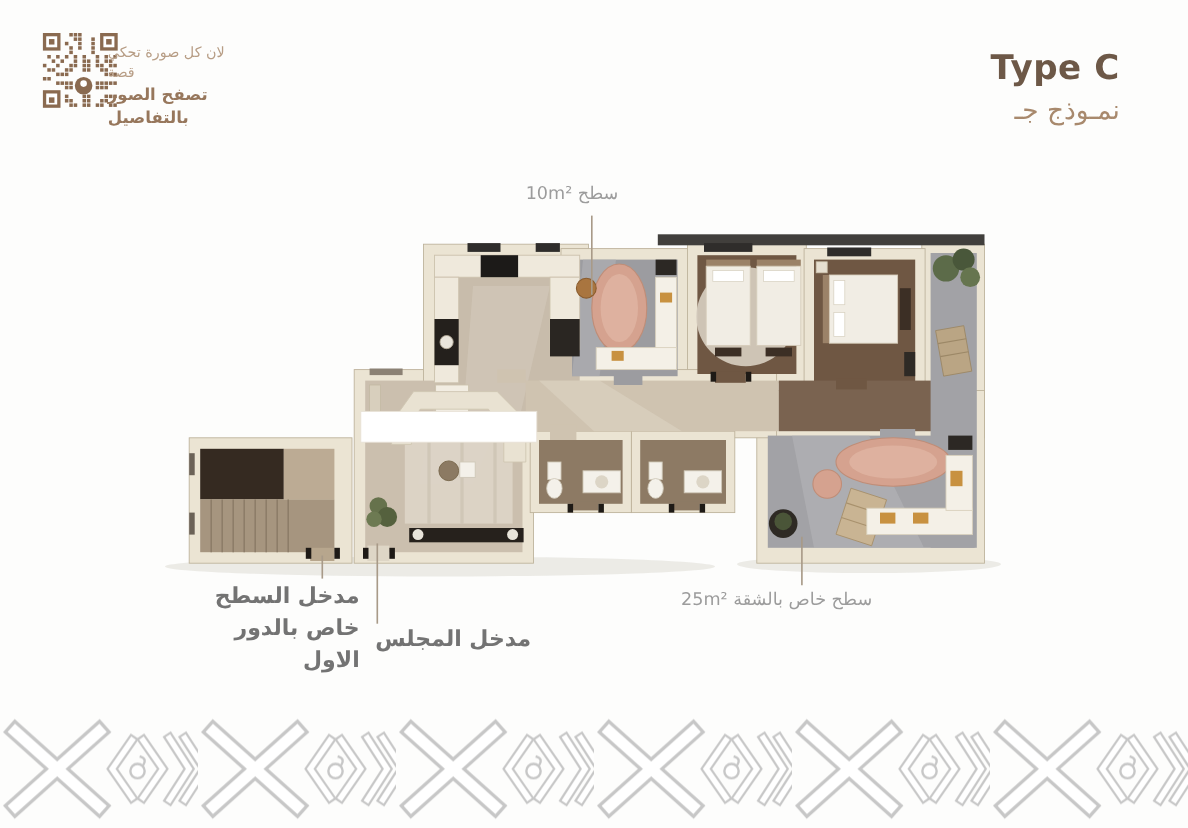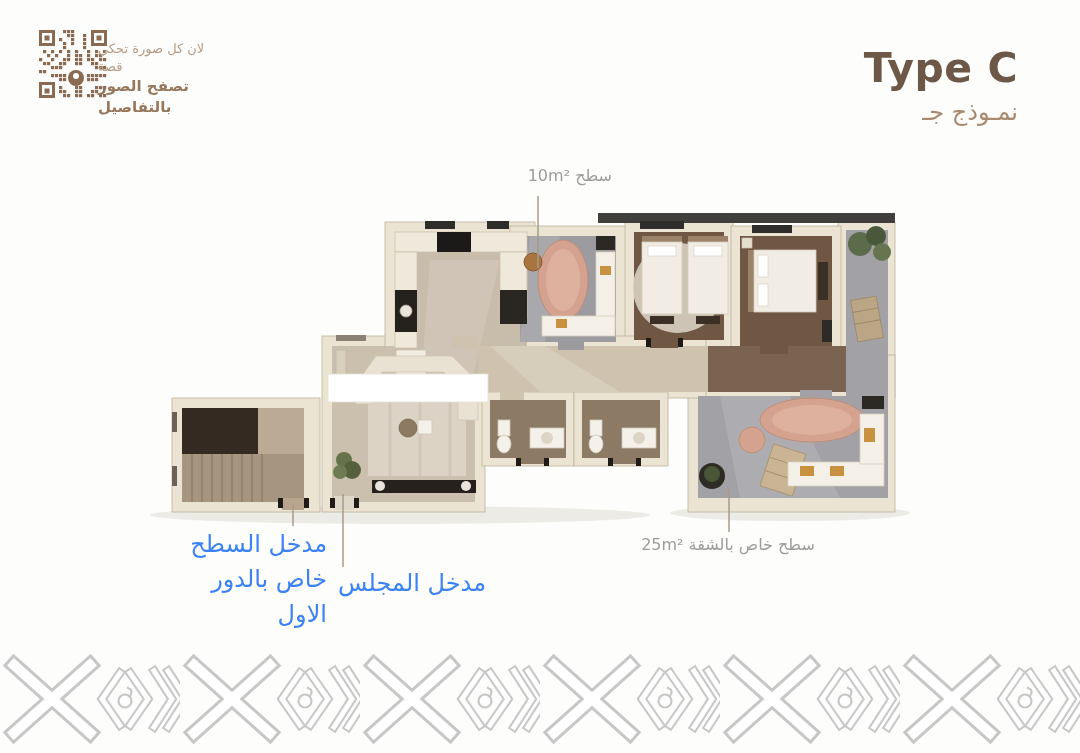--- a/index.html
+++ b/index.html
@@ -8,28 +8,28 @@
     background:#fdfdfc;font-family:"DejaVu Sans",sans-serif;
   }
   .plan-svg{position:absolute;left:0;top:0;width:1080px;height:753px;}
   
   .qr-wrap{position:absolute;left:38px;top:28px;width:70px;height:72px;}
   .qr-text{position:absolute;left:98px;top:40px;width:116px;text-align:left;direction:rtl;}
   .qr-line1{font-size:13px;color:#b79d85;line-height:1.4;}
   .qr-line2{font-size:15px;font-weight:bold;color:#97775c;line-height:1.4;}
   
   .title-block{position:absolute;right:62px;top:44px;text-align:right;}
-  .title{font-size:41px;font-weight:bold;color:#6d5847;letter-spacing:.5px;}
+  .title{font-size:31px;font-weight:bold;color:#6d5847;letter-spacing:.5px;}
   .subtitle{font-size:24px;color:#a8896d;margin-top:6px;direction:rtl;}
   
   .lbl{position:absolute;direction:rtl;}
   .lbl-gray{font-size:16px;color:#9c9c9c;}
-  .lbl-brown{font-size:24px;font-weight:normal;color:#3b82f6;line-height:1.45;}
-  .lbl-10{left:492px;top:166px;width:120px;}
-  .lbl-25{left:633px;top:535px;width:190px;text-align:center;}
+  .lbl-brown{font-size:20px;font-weight:bold;color:#737373;line-height:1.45;}
+  .lbl-10{left:460px;top:166px;width:120px;text-align:center;}
+  .lbl-25{left:611px;top:535px;width:190px;text-align:center;}
   .lbl-roof-entrance{left:175px;top:527px;width:152px;text-align:right;}
   .lbl-majlis-entrance{left:332px;top:566px;width:160px;text-align:center;}
   
   .pattern-band{position:absolute;left:0;top:645px;width:1080px;height:108px;}
 </style>
 </head>
 <body>
 
 <div class="stage">
 

